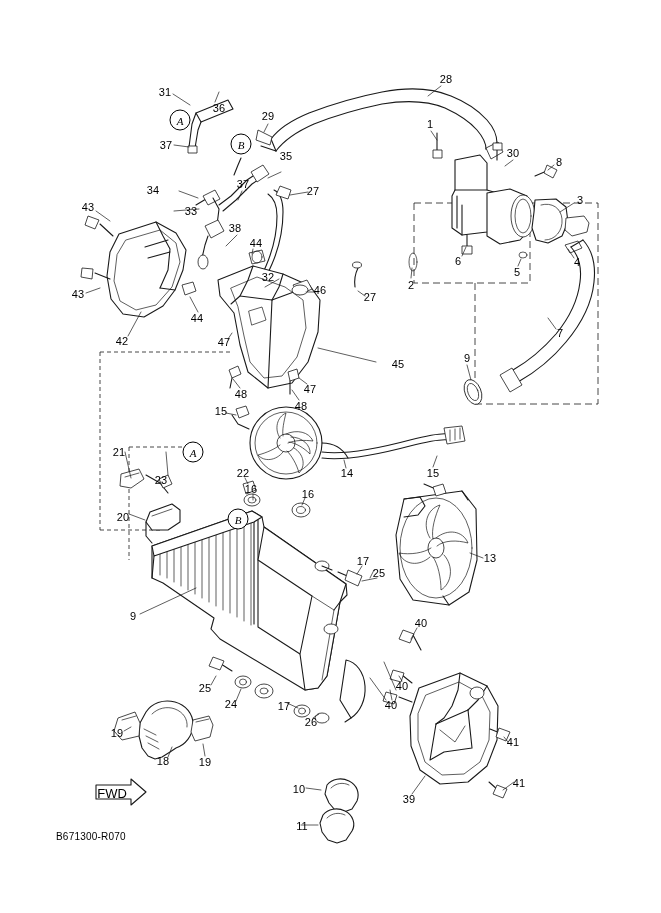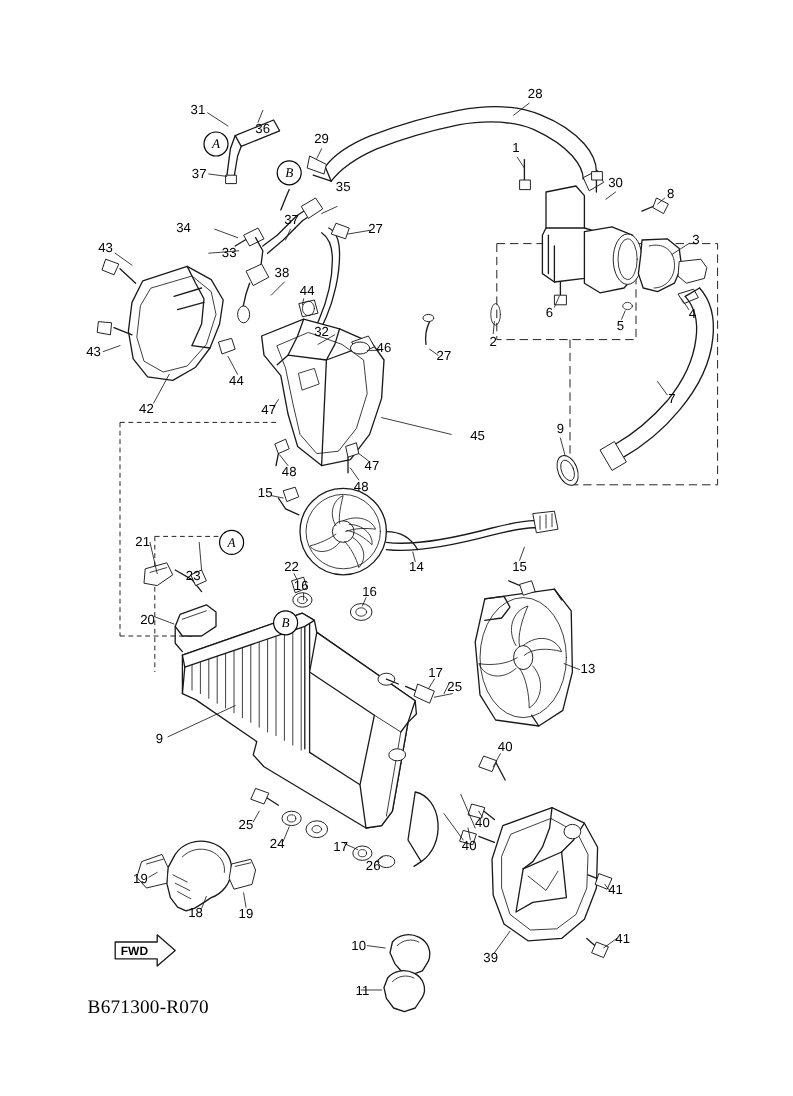--- a/index.html
+++ b/index.html
@@ -45,34 +45,34 @@
     font-style: italic;
     color: #000;
     display: flex;
     align-items: center;
     justify-content: center;
     transform: translate(-50%, -50%);
     background: #fff;
   }
   .partcode {
     position: absolute;
-    left: 73px;
+    left: 56px;
     top: 831px;
-    font-family: Liberation Serif, serif;
-    font-size: 16px;
+    font-family: Liberation Sans, sans-serif;
+    font-size: 10px;
     color: #000;
     letter-spacing: 0.2px;
   }
   .fwd-label {
     position: absolute;
     left: 112px;
     top: 793px;
     font-family: "Liberation Sans", sans-serif;
-    font-size: 10px;
-    font-weight: bold;
+    font-size: 13px;
+    font-weight: normal;
     color: #000;
     transform: translate(-50%, -50%);
   }
 </style>
 </head>
 <body>
 
 <div id="page">
 
   <svg id="diagram-svg" viewBox="0 0 661 913" xmlns="http://www.w3.org/2000/svg">

